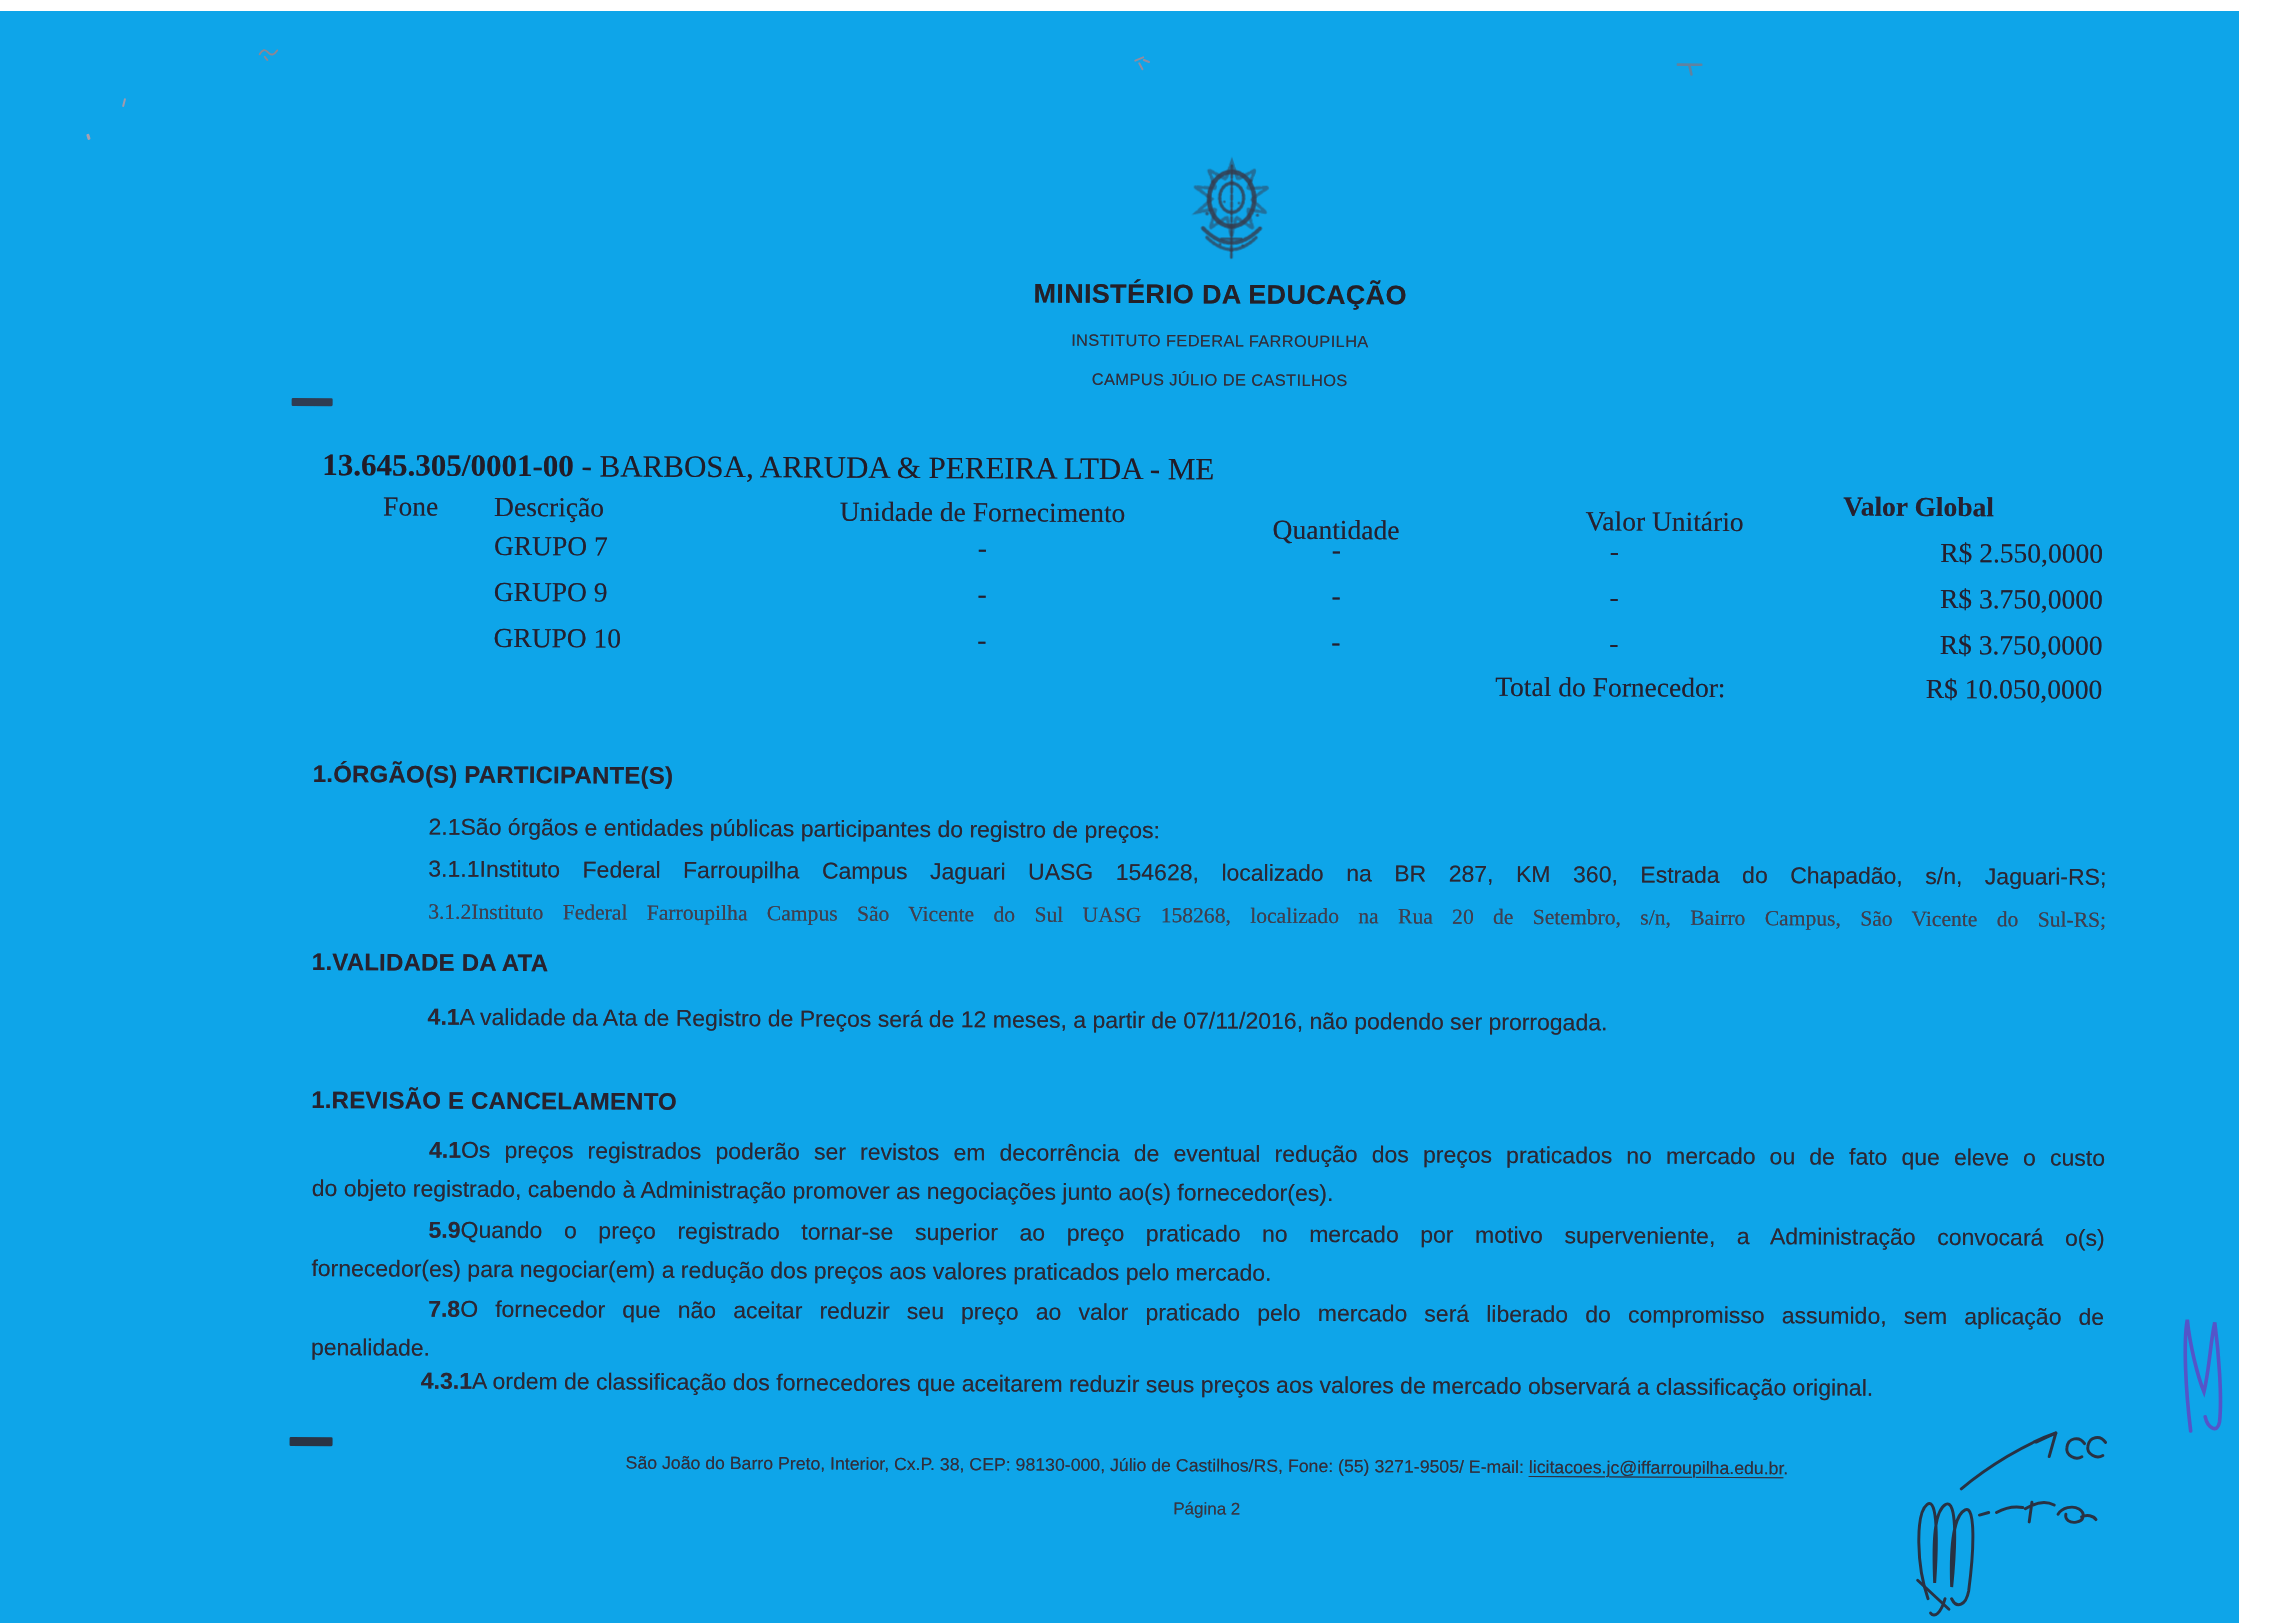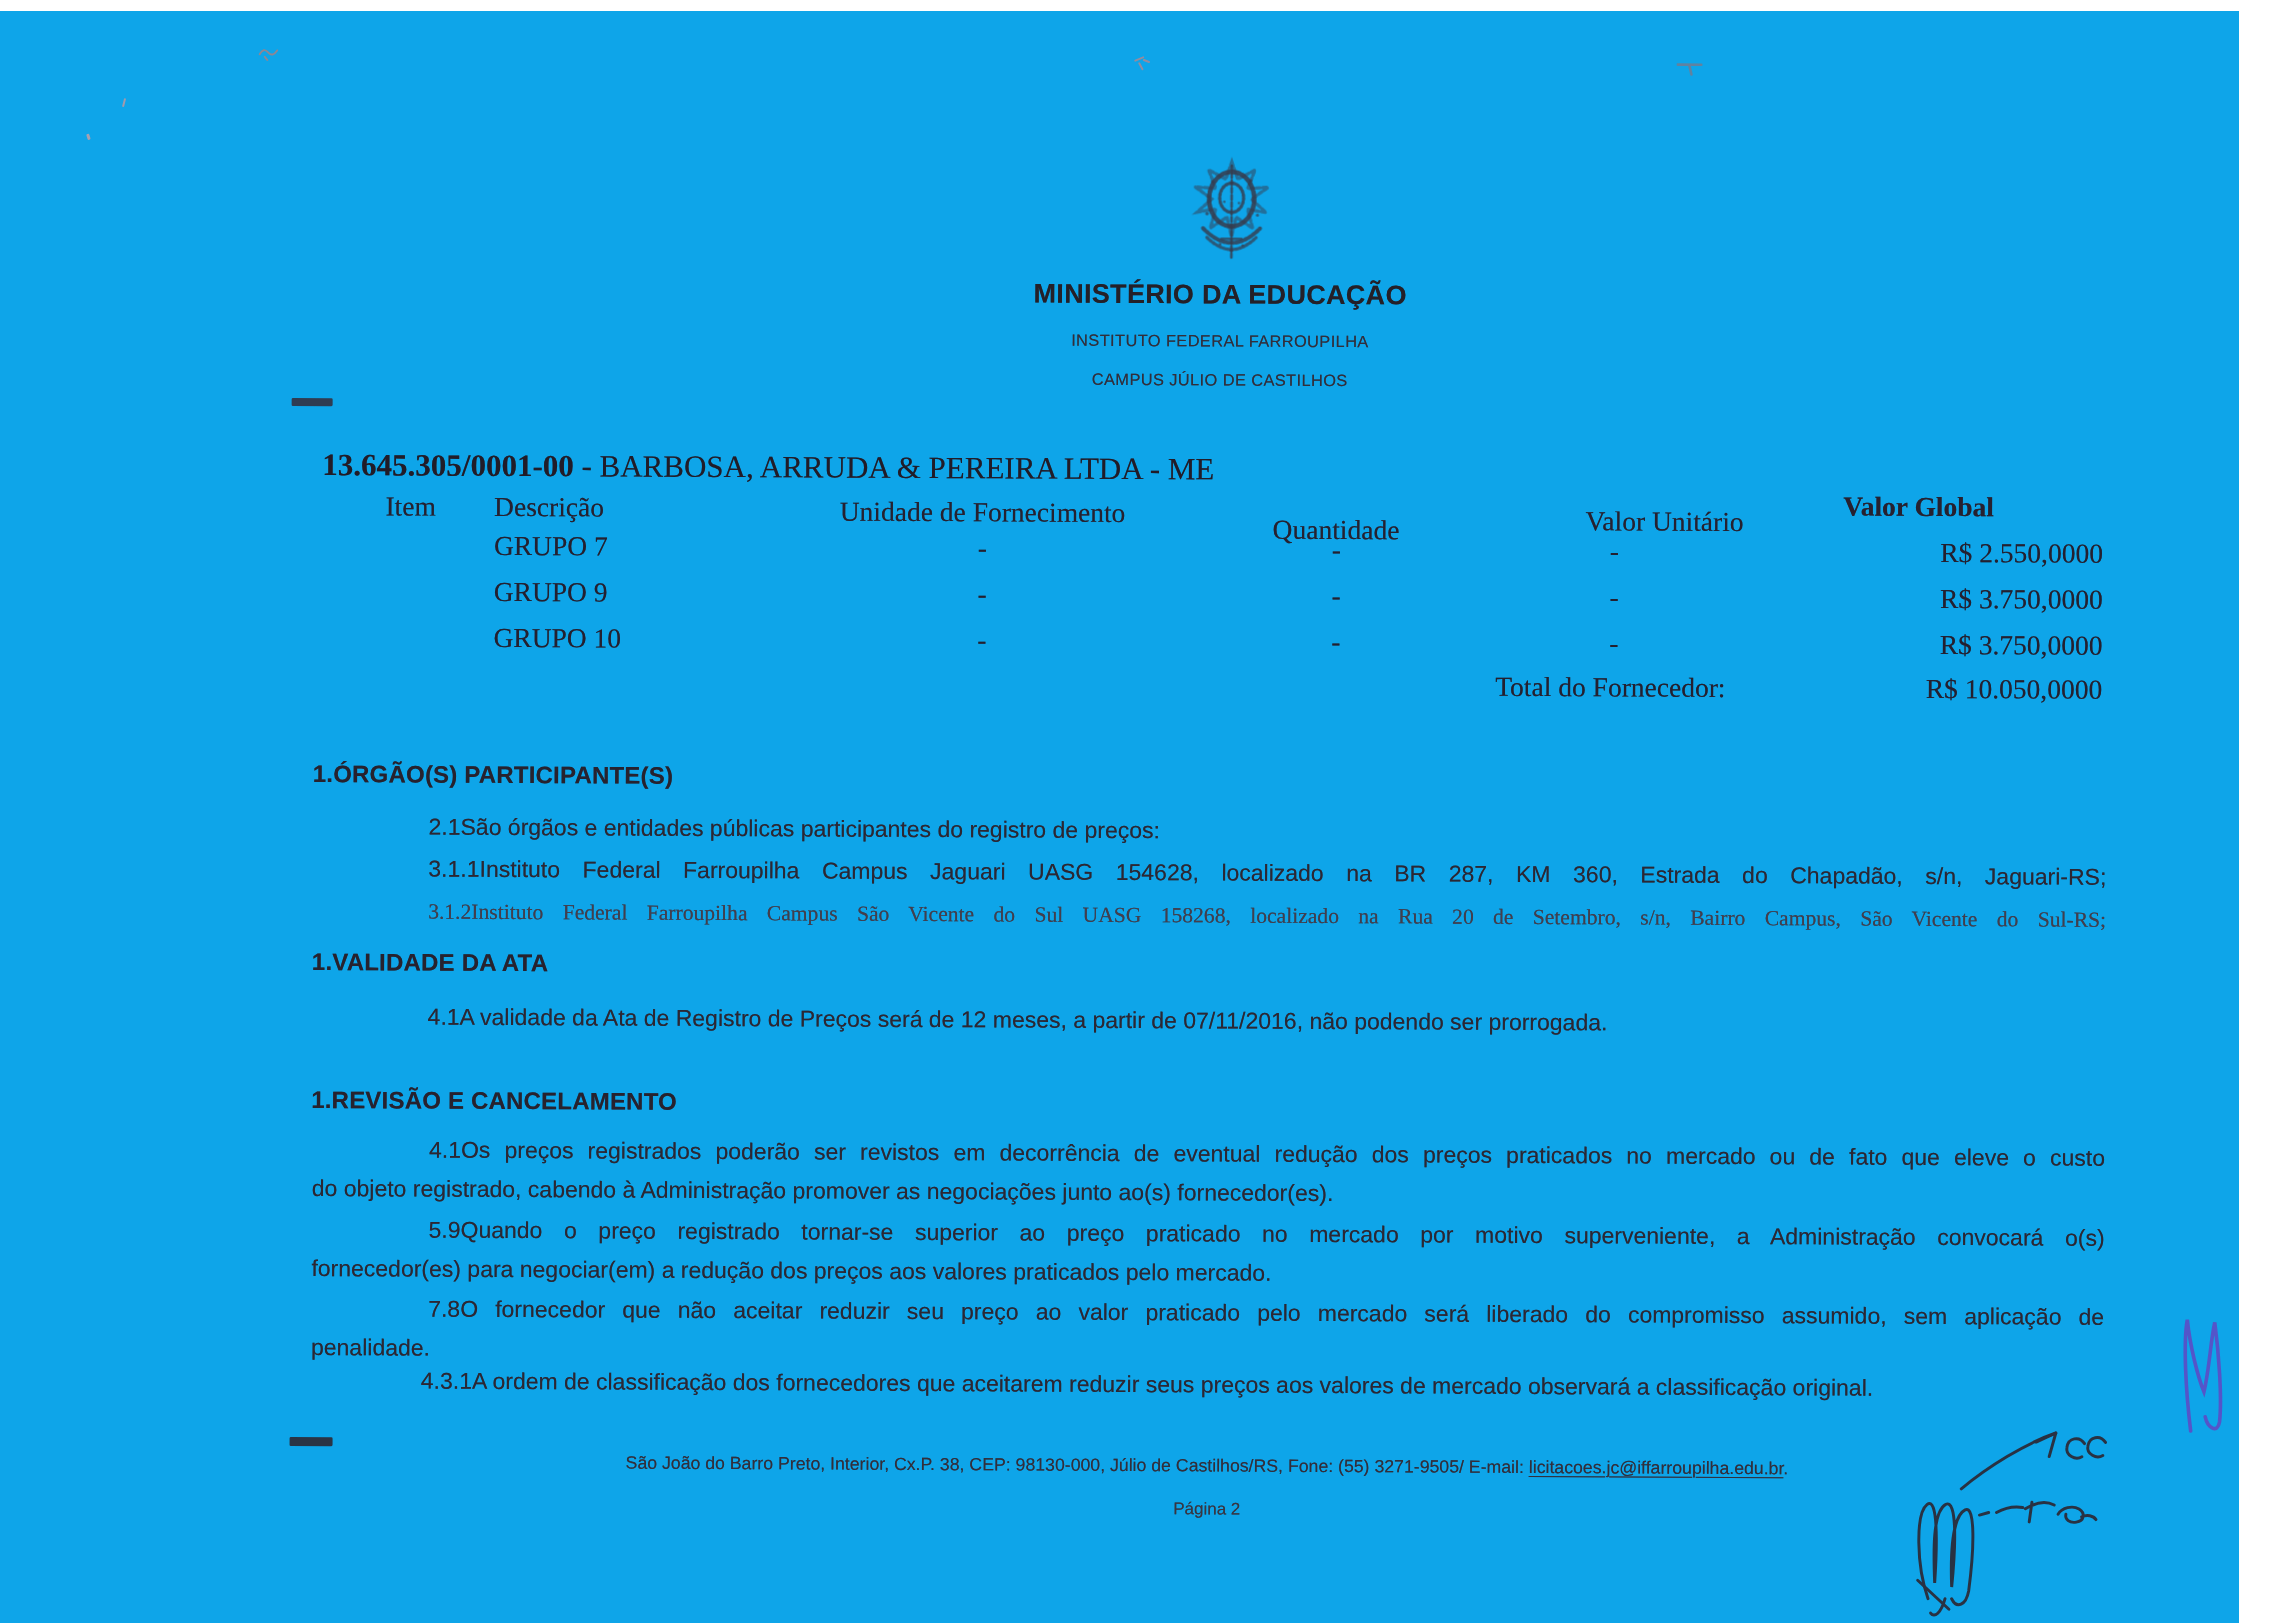--- a/index.html
+++ b/index.html
@@ -38,21 +38,21 @@
   .row-y1{top:522px;} .row-y2{top:568px;} .row-y3{top:614px;}
   .pos-total-label{left:1495px;top:658px;width:327px;}
   .pos-total-value{top:658px;}
 
   
   .sec-title{font-size:24px;font-weight:bold;color:#27222e;letter-spacing:0.2px;}
   .pos-sec1{left:313px;top:753px;width:916px;}
   .pos-sec2{left:313px;top:941px;width:916px;}
   .pos-sec3{left:313px;top:1079px;width:916px;}
   .para{font-size:23px;line-height:39px;color:#2c2733;}
-  .pnum{font-weight:normal;}
+  .pnum{font-weight:bold;}
   .pnum-light{font-weight:normal;}
   .pos-p31{left:429px;top:800px;width:1702px;}
   .stretch{text-align:justify;text-align-last:justify;}
   .pos-p311{left:429px;top:842px;width:1678px;}
   .pos-p312{left:429px;top:885px;width:1678px;font-family:"Liberation Serif","DejaVu Serif",serif;
             font-size:21.6px;color:#443e4c;}
   .pos-p41v{left:429px;top:990px;width:1767px;}
   .pblock{left:314px;width:1793px;}
   .pline-first{padding-left:117px;text-align:justify;text-align-last:justify;text-justify:inter-word;}
   .pos-p41r{top:1123px;}
@@ -111,21 +111,21 @@
     </svg>
     <div class="abs center scan pos-ministry">MINISTÉRIO DA EDUCAÇÃO</div>
     <div class="abs center scan pos-institute">INSTITUTO FEDERAL FARROUPILHA</div>
     <div class="abs center scan pos-campus">CAMPUS JÚLIO DE CASTILHOS</div>
     <div class="abs dash1"></div>
 
     <div class="abs serif scan pos-supplier">
       <span class="b">13.645.305/0001-00</span><span> - </span><span>BARBOSA, ARRUDA &amp; PEREIRA LTDA - ME</span>
     </div>
 
-    <div class="abs serif scan th pos-th-item center">Item</div>
+    <div class="abs serif scan th pos-th-item center">Fone</div>
     <div class="abs serif scan th pos-th-desc">Descrição</div>
     <div class="abs serif scan th pos-th-unid center">Unidade de Fornecimento</div>
     <div class="abs serif scan th pos-th-qtd center">Quantidade</div>
     <div class="abs serif scan th pos-th-vu center">Valor Unitário</div>
     <div class="abs serif scan th pos-th-vg center">Valor Global</div>
 
     <div class="abs serif scan td col-desc row-y1">GRUPO 7</div>
     <div class="abs serif scan td col-unid row-y1">-</div>
     <div class="abs serif scan td col-qtd row-y1">-</div>
     <div class="abs serif scan td col-vu row-y1">-</div>

